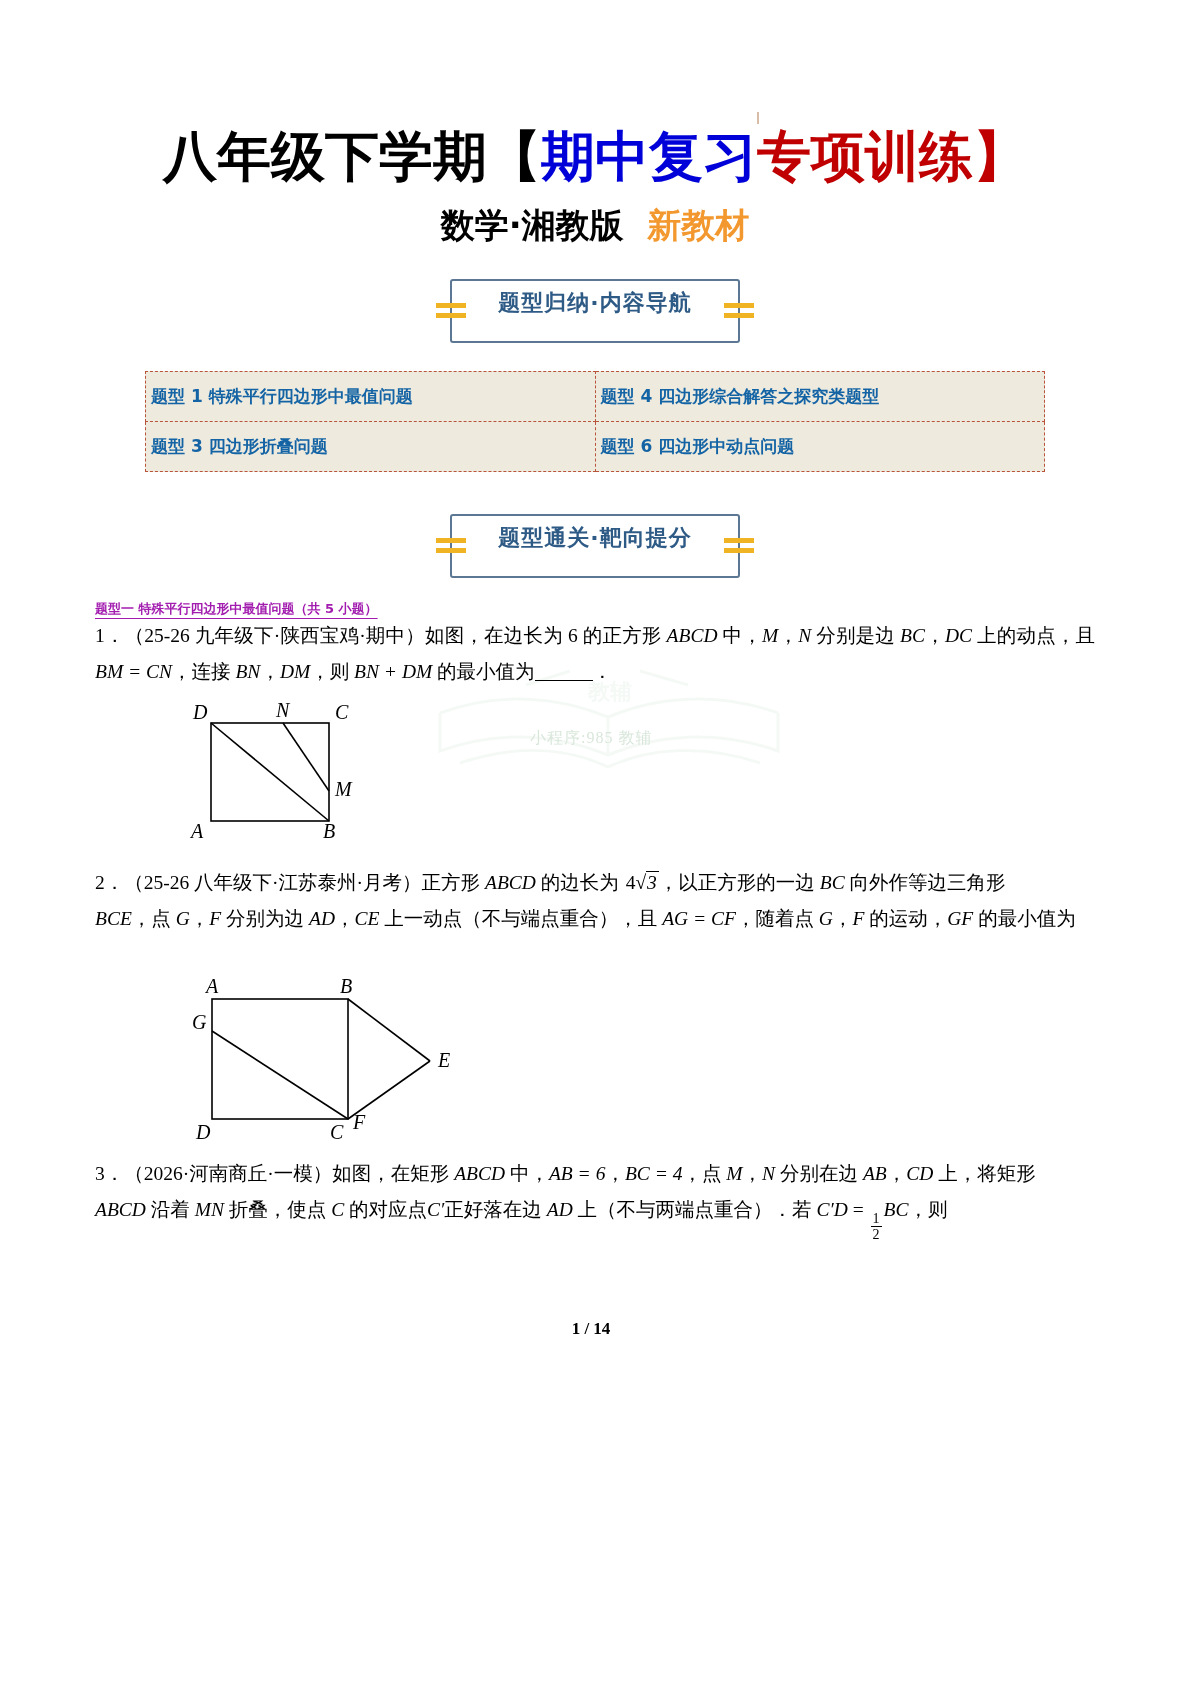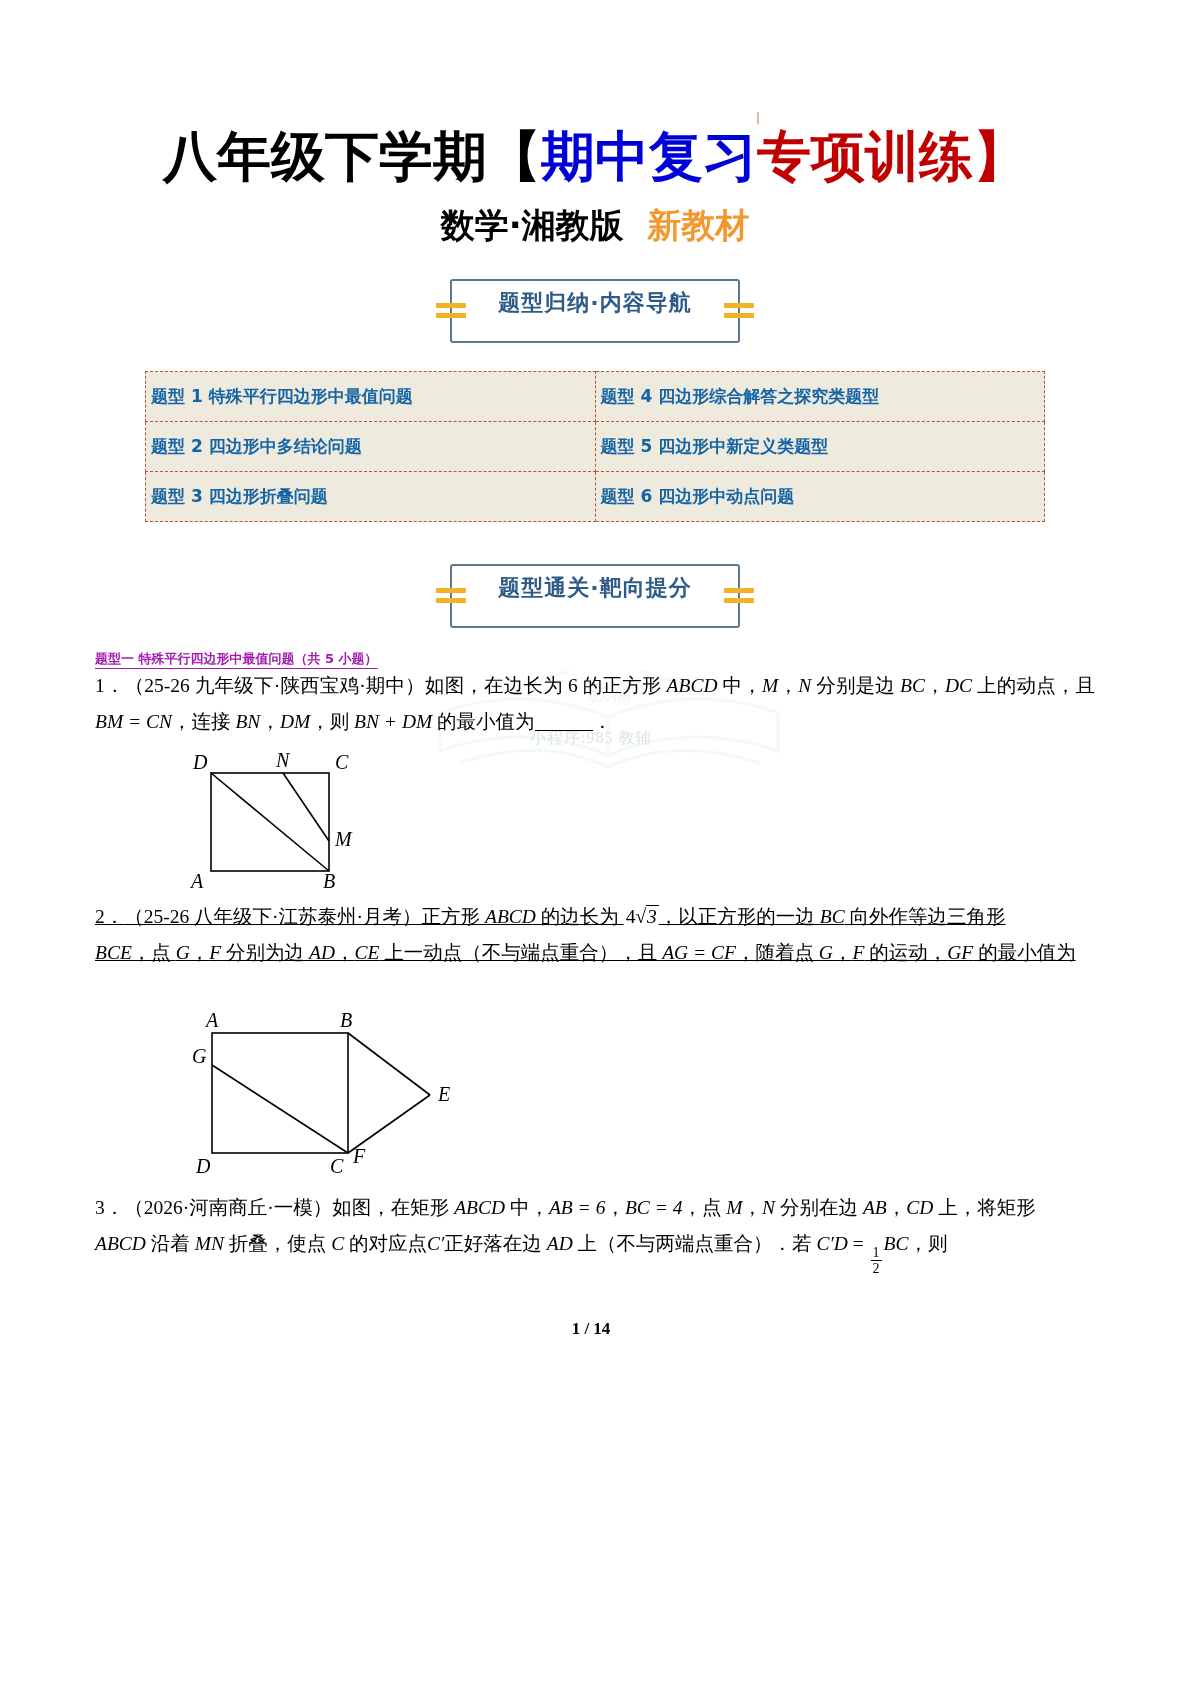--- a/index.html
+++ b/index.html
@@ -249,24 +249,20 @@
       <span class="banner-label">题型归纳·内容导航</span>
       <span class="eq-mark eq-right"></span>
     </div>
   </div>
 
   <table class="topic-table">
     <tbody>
       <tr>
         <td><span class="topic-text">题型 1  特殊平行四边形中最值问题</span></td>
         <td><span class="topic-text">题型 4  四边形综合解答之探究类题型</span></td>
-      </tr>
-      <tr>
-        <td><span class="topic-text">题型 2  四边形中多结论问题</span></td>
-        <td><span class="topic-text">题型 5  四边形中新定义类题型</span></td>
       </tr>
       <tr>
         <td><span class="topic-text">题型 3  四边形折叠问题</span></td>
         <td><span class="topic-text">题型 6  四边形中动点问题</span></td>
       </tr>
     </tbody>
   </table>
 
   <div class="banner-wrap" style="margin-top:42px;">
     <div class="banner">
@@ -304,21 +300,21 @@
       </g>
       <text class="fig-lbl" x="10" y="18">D</text>
       <text class="fig-lbl" x="93" y="16">N</text>
       <text class="fig-lbl" x="152" y="18">C</text>
       <text class="fig-lbl" x="152" y="95">M</text>
       <text class="fig-lbl" x="8" y="137">A</text>
       <text class="fig-lbl" x="140" y="137">B</text>
     </svg>
   </div>
 
-  <div class="q" style="margin-top:8px;text-decoration:underline;">
+  <div class="q" style="margin-top:24px;">
     <p><span>2．</span><span>（25-26 八年级下·江苏泰州·月考）</span><span>正方形 </span><i class="v">ABCD</i><span> 的边长为 </span><span class="sqrt"><span>4</span><span class="rad">√</span><span class="arg">3</span></span><span>，以正方形的一边 </span><i class="v">BC</i><span> 向外作等边三角形 </span></p>
     <p><i class="v">BCE</i><span>，点 </span><i class="v">G</i><span>，</span><i class="v">F</i><span> 分别为边 </span><i class="v">AD</i><span>，</span><i class="v">CE</i><span> 上一动点（不与端点重合），且 </span><i class="v">AG = CF</i><span>，随着点 </span><i class="v">G</i><span>，</span><i class="v">F</i><span> 的运动，</span><i class="v">GF</i><span> 的最小值为</span></p>
     <p><span style="visibility:hidden">最小值为</span></p>
   </div>
 
   <div class="fig" style="margin-top:6px; margin-left:95px;">
     <svg width="290" height="165" viewBox="0 0 290 165">
       <g stroke="#000" stroke-width="1.6" fill="none">
         <rect x="22" y="20" width="136" height="120"></rect>
         <line x1="158" y1="20" x2="240" y2="82"></line>

